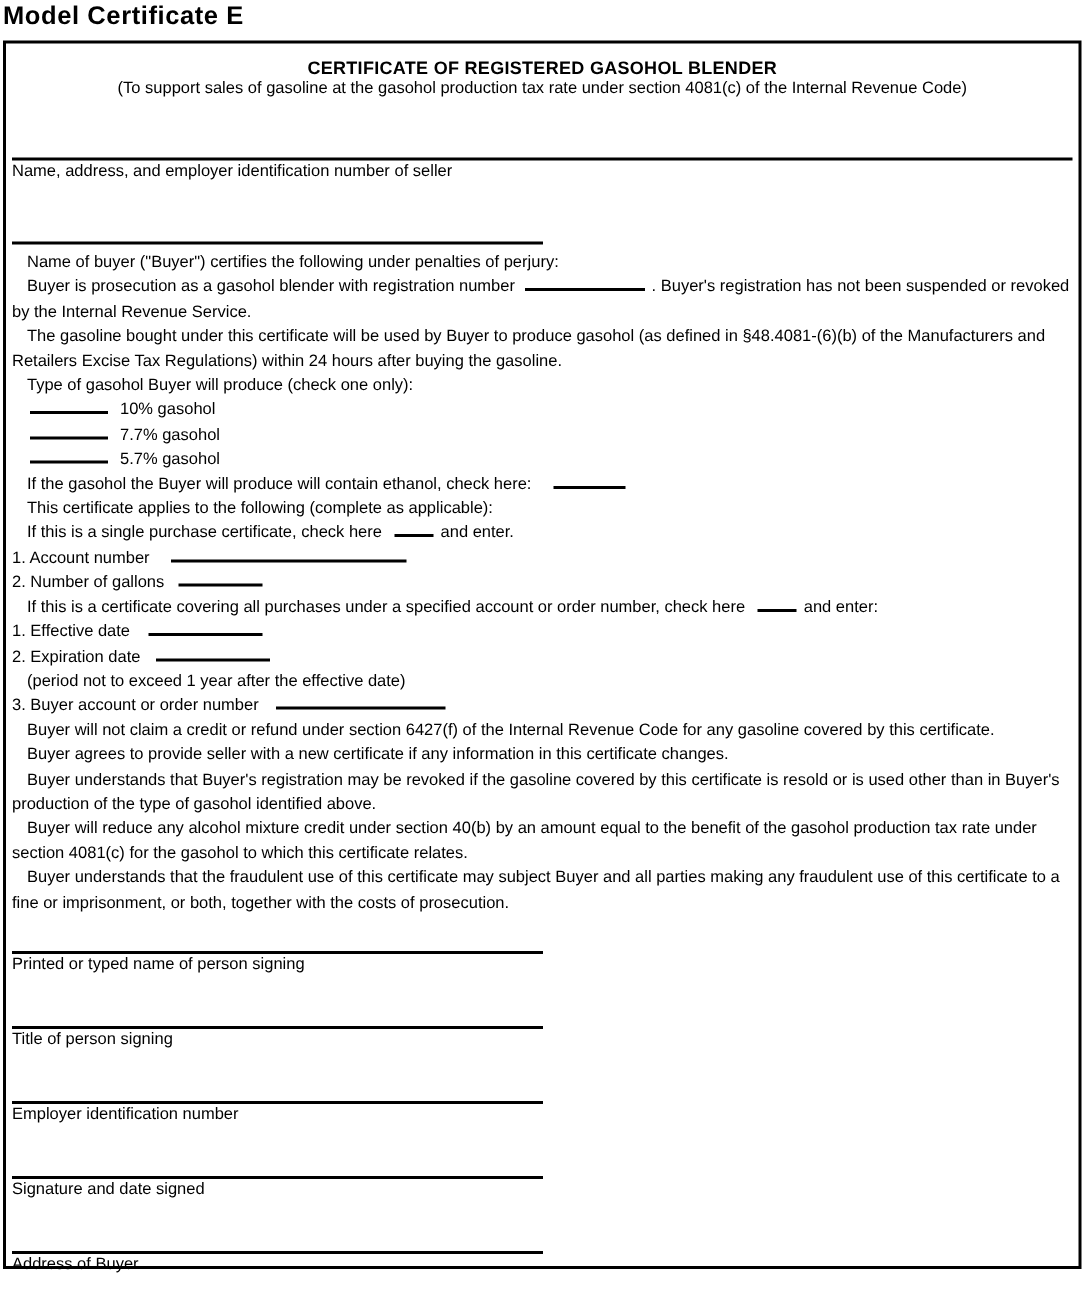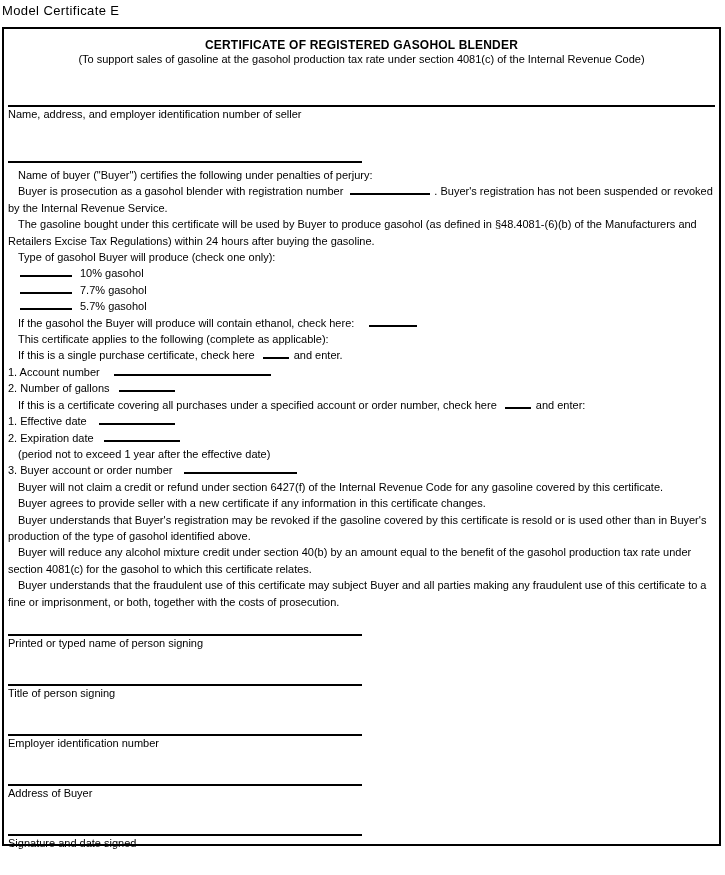--- a/index.html
+++ b/index.html
@@ -7,22 +7,22 @@
   body {
     width:725px; height:875px;
     color:#000;
     font-family:"Liberation Sans", sans-serif;
     font-size:11px;
     line-height:16.4px;
     position:relative;
     overflow:hidden;
   }
   .doc-title {
-    font-weight:normal;
-    font-size:13px;
+    font-weight:bold;
+    font-size:17px;
     line-height:14px;
     padding:4px 0 0 2px;
     letter-spacing:0.4px;
   }
   .box {
     border:2px solid #000;
     margin:9px 0 0 2px;
     width:719px;
     height:819px;
     padding:0 4px;
@@ -142,21 +142,21 @@
     <div class="sig-label">Title of person signing</div>
   </div>
 
   <div class="sig-block">
     <div class="sig-line"></div>
     <div class="sig-label">Employer identification number</div>
   </div>
 
   <div class="sig-block">
     <div class="sig-line"></div>
-    <div class="sig-label">Address of Buyer</div>
+    <div class="sig-label">Signature and date signed</div>
   </div>
 
   <div class="sig-block">
     <div class="sig-line"></div>
-    <div class="sig-label">Signature and date signed</div>
+    <div class="sig-label">Address of Buyer</div>
   </div>
 
 </div>
 
 </body></html>

